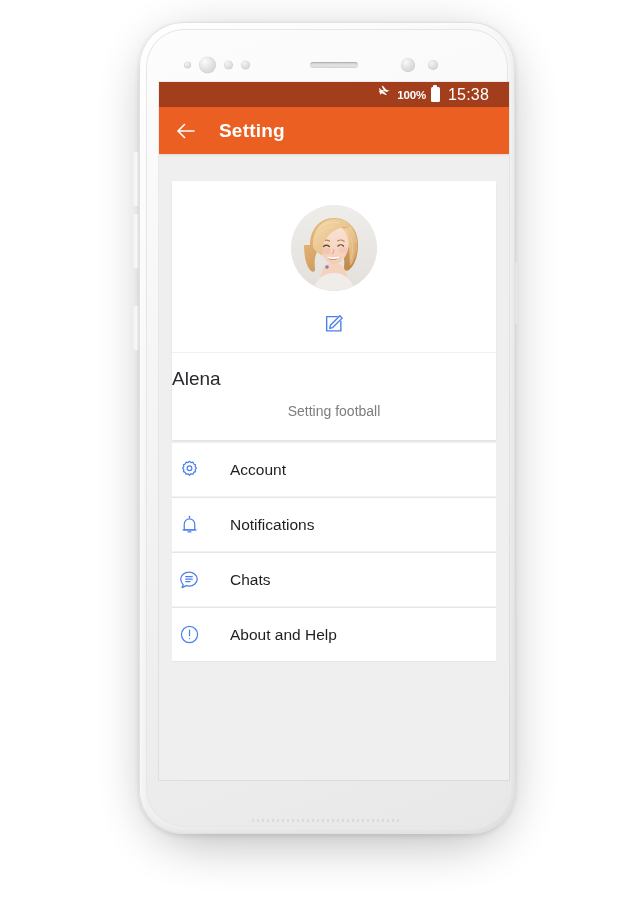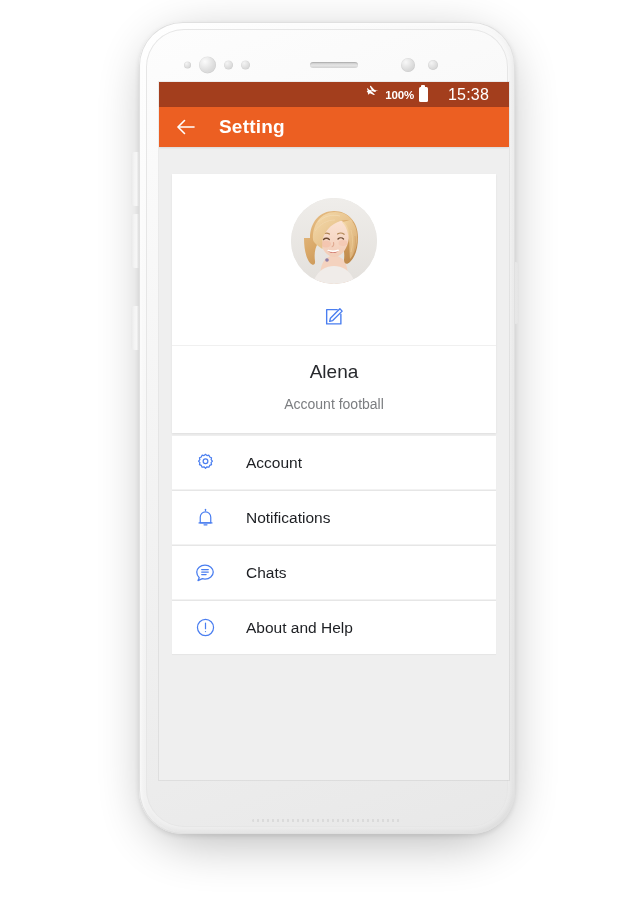--- a/index.html
+++ b/index.html
@@ -162,26 +162,26 @@
     left: 50%; top: -2.5px;
     transform: translateX(-50%);
     width: 4px; height: 2px;
     background: #ffffff;
     border-radius: 1px 1px 0 0;
   }
   .sb-time {
     font-size: 16px;
     font-weight: 400;
     letter-spacing: 0.2px;
-    margin-left: 15px;
+    margin-left: 3px;
   }
 
   
   .appbar {
-    height: 40px;
+    height: 47px;
     background: #ec5f22;
     display: flex;
     align-items: center;
     padding-left: 14px;
     gap: 20px;
     box-shadow: 0 1px 2px rgba(0,0,0,0.10);
   }
   .back-btn {
     width: 26px; height: 26px;
     display: flex; align-items: center; justify-content: center;
@@ -222,21 +222,20 @@
   .avatar svg { display: block; }
   .edit-btn {
     margin-top: 21px;
     width: 24px; height: 24px;
     display: flex; align-items: center; justify-content: center;
     cursor: pointer;
   }
 
   .name-row {
     border-top: 1px solid #f0f0f0;
-    text-align: center;
     padding: 15px 0 13px 0;
     font-size: 19px;
     color: #27292d;
     font-weight: 400;
   }
   .status-row {
     text-align: center;
     padding: 0 0 21px 0;
     font-size: 14px;
     color: #7b7d80;
@@ -244,21 +243,21 @@
 
   
   .list {
     margin-top: 3px;
   }
   .list-item {
     background: #ffffff;
     height: 53px;
     display: flex;
     align-items: center;
-    padding-left: 16px;
+    padding-left: 0;
     cursor: pointer;
     border-bottom: 1px solid #f2f2f2;
     box-shadow: 0 1px 1px rgba(0,0,0,0.035);
   }
   .list-item + .list-item { margin-top: 1px; }
   .list-item:last-child { border-bottom: none; text-align: center; }
   .li-icon {
     width: 34px;
     display: flex;
     align-items: center;
@@ -387,21 +386,21 @@
 
               <div class="edit-btn">
                 <svg width="22" height="22" viewBox="0 0 24 24" fill="none" stroke="#4a7ef0" stroke-width="1.5" stroke-linecap="round" stroke-linejoin="round">
                   <path d="M4 4h11.5M4 4v15.5h15.5V9"></path>
                   <path d="M18.4 3.1 20.9 5.6 10.6 15.9l-3.3.8.8-3.3z"></path>
                 </svg>
               </div>
             </div>
 
             <div class="name-row">Alena</div>
-            <div class="status-row">Account football</div>
+            <div class="status-row">Setting football</div>
           </div>
 
           <div class="list">
 
             <div class="list-item">
               <span class="li-icon">
                 <svg width="21" height="21" viewBox="0 0 24 24" fill="none" stroke="#4a7ef0" stroke-width="1.4" stroke-linecap="round" stroke-linejoin="round">
                   <path d="M12 2.6l1.7 1.5 2.2-.5.9 2.1 2.1.9-.5 2.2 1.5 1.7-1.5 1.7.5 2.2-2.1.9-.9 2.1-2.2-.5L12 18.6l-1.7-1.7-2.2.5-.9-2.1-2.1-.9.5-2.2L4.1 10.5l1.5-1.7-.5-2.2 2.1-.9.9-2.1 2.2.5z"></path>
                   <circle cx="12" cy="10.6" r="2.7"></circle>
                 </svg>

